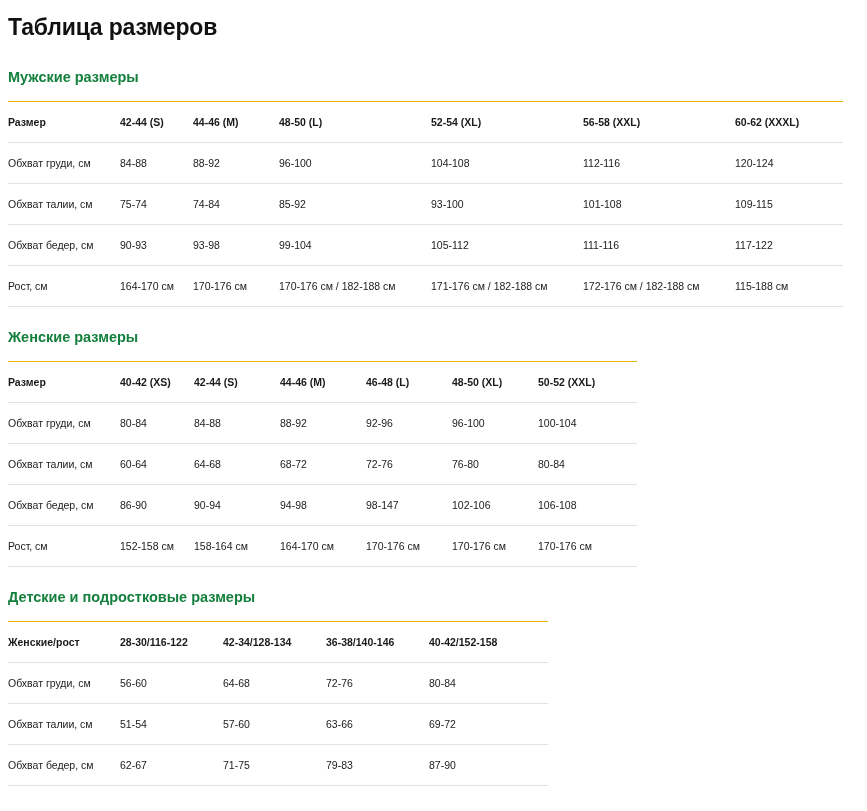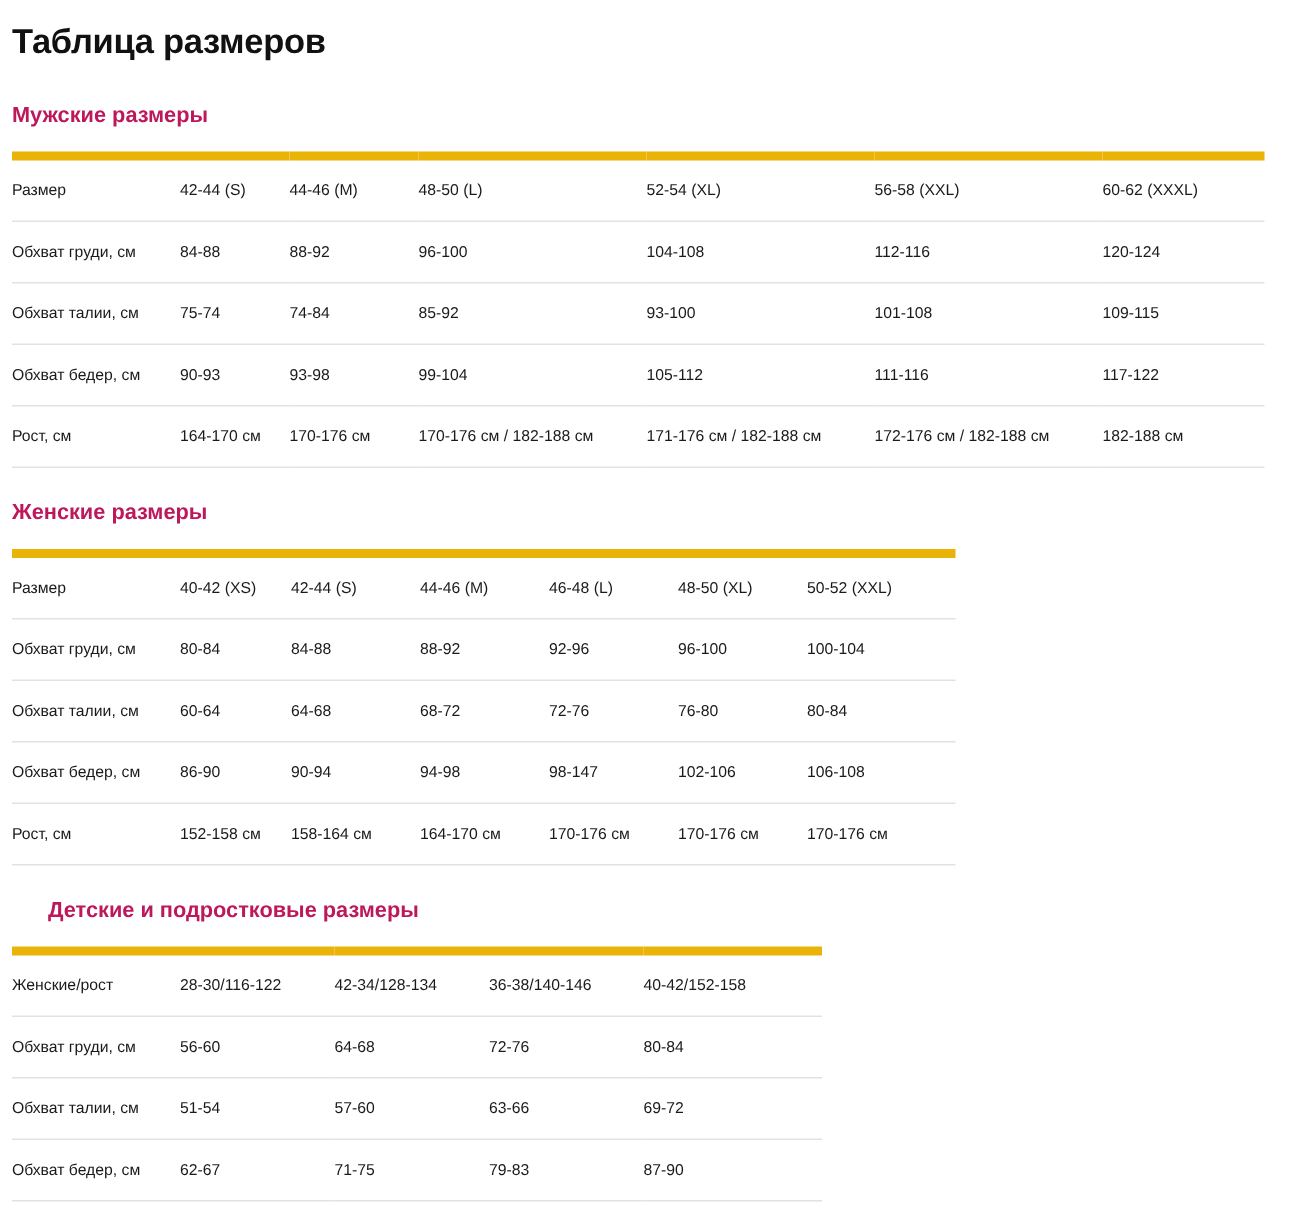--- a/index.html
+++ b/index.html
@@ -25,43 +25,44 @@
     color: #111111;
     margin: 4px 0 0 0;
     letter-spacing: -0.2px;
   }
   .section {
     margin: 0;
   }
   .section-title {
     font-size: 14.5px;
     font-weight: bold;
-    color: #be185d;
+    color: #15803d;
     margin: 0;
   }
   .sec-men .section-title { padding-top: 28px; }
   .sec-women .section-title { padding-top: 22px; }
-  .sec-kids .section-title { padding-top: 22px; margin-left: 24px; }
+  .sec-kids .section-title { padding-top: 22px; }
 
   table.size-table {
     border-collapse: collapse;
     font-size: 10.5px;
     color: #1a1a1a;
     margin-top: 16px;
   }
   table.size-table td {
     border-bottom: 1px solid #e2e2e2;
     padding: 0 6px 0 0;
     height: 40px;
     vertical-align: middle;
     white-space: nowrap;
     font-weight: normal;
   }
   table.size-table tr:first-child td {
-    border-top: 6px solid #eab308;
+    border-top: 1px solid #eab308;
+    font-weight: bold;
   }
   table.size-table td.rowhead {
     color: #1a1a1a;
   }
 
   
   .men-table { width: 835px; table-layout: fixed; }
   .men-table col.c0 { width: 112px; }
   .men-table col.c1 { width: 73px; }
   .men-table col.c2 { width: 86px; }
@@ -144,21 +145,21 @@
           <td>111-116</td>
           <td>117-122</td>
         </tr>
         <tr>
           <td class="rowhead">Рост, см</td>
           <td>164-170 см</td>
           <td>170-176 см</td>
           <td>170-176 см / 182-188 см</td>
           <td>171-176 см / 182-188 см</td>
           <td>172-176 см / 182-188 см</td>
-          <td>182-188 см</td>
+          <td>115-188 см</td>
         </tr>
       </tbody>
     </table>
   </div>
 
   <div class="section sec-women">
     <h2 class="section-title">Женские размеры</h2>
     <table class="size-table women-table">
       <colgroup>
         <col class="c0">

